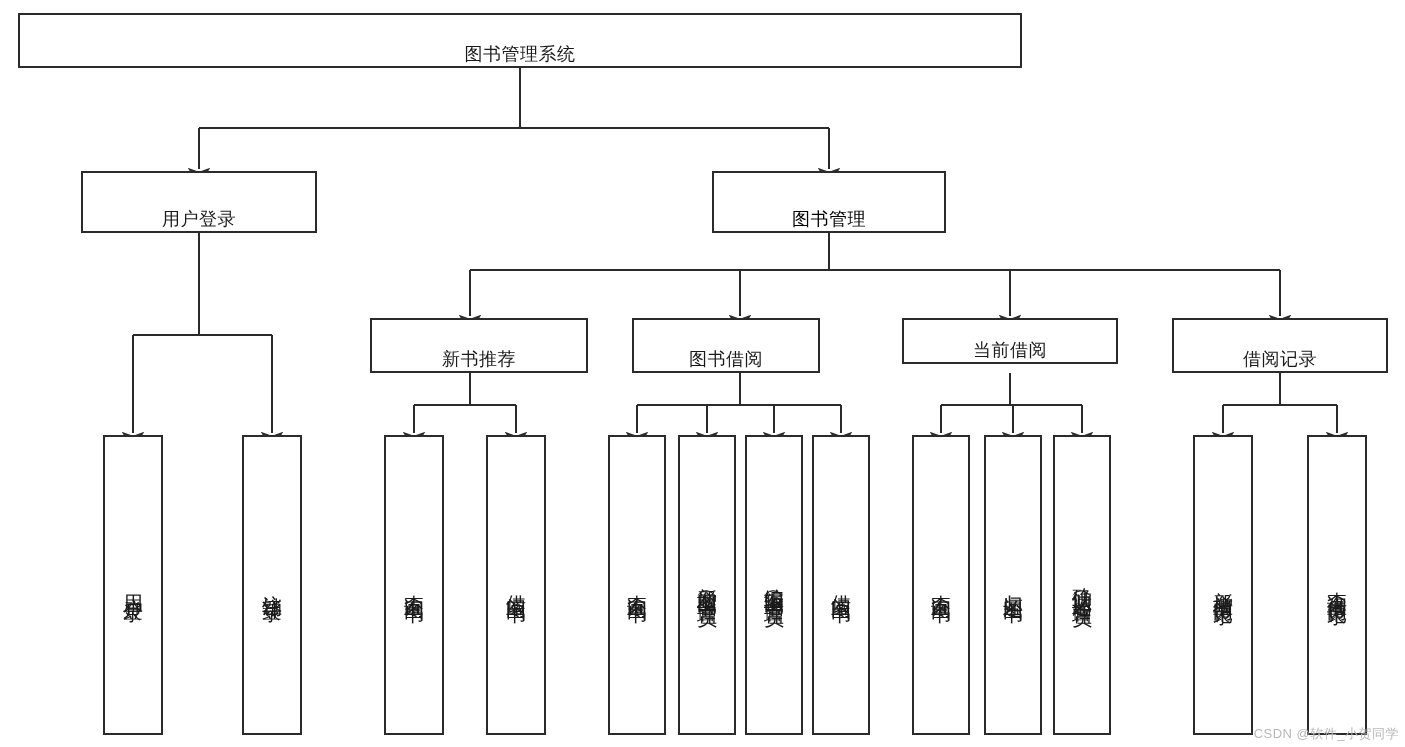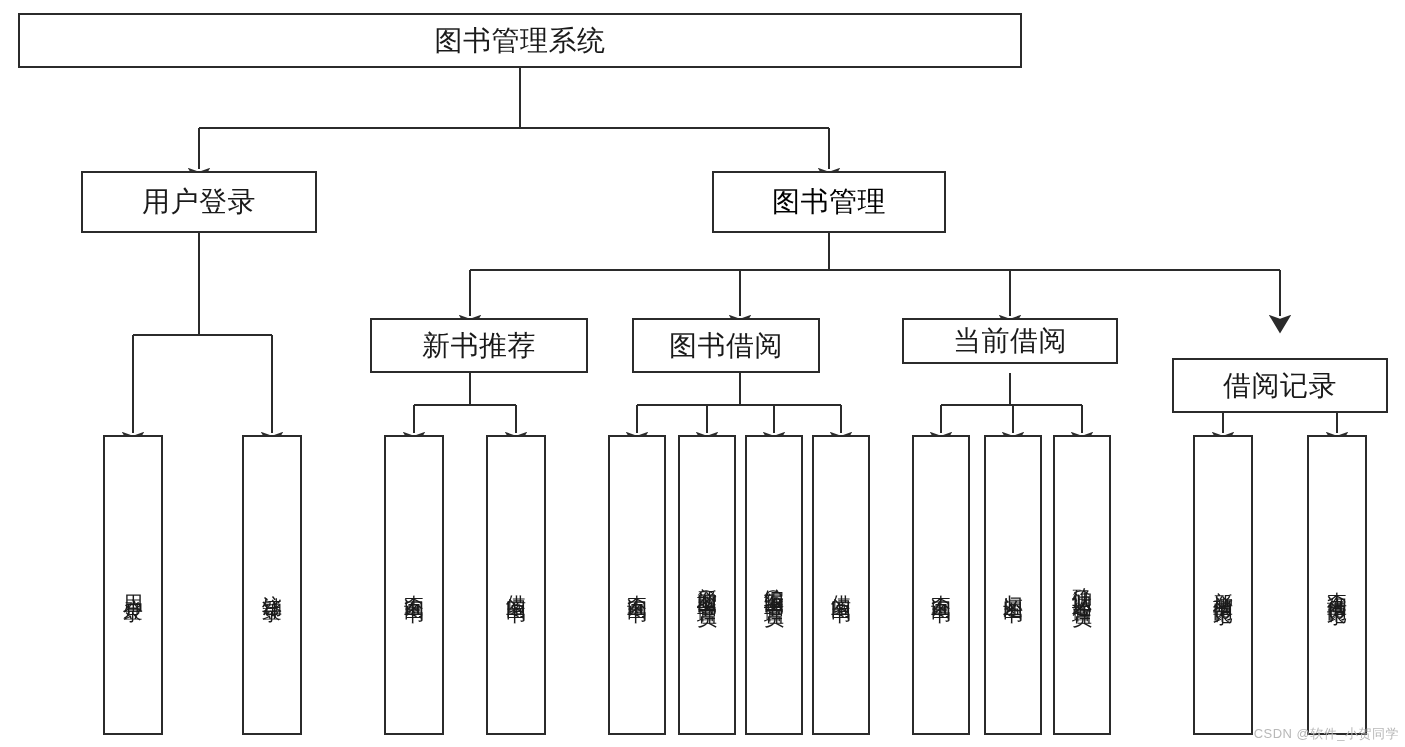--- a/index.html
+++ b/index.html
@@ -29,22 +29,23 @@
     position: absolute;
     box-sizing: border-box;
     background: #ffffff;
     border: 2px solid #2b2b2b;
     display: flex;
     align-items: center;
     justify-content: center;
     color: #1a1a1a;
   }
   .node.horiz {
-    font-size: 28px;
+    font-size: 18px;
     letter-spacing: 0.5px;
+    align-items: flex-end;
   }
   .node.vert {
     font-size: 20px;
   }
   .node.vert .vlabel {
     writing-mode: vertical-rl;
     text-orientation: upright;
     letter-spacing: 3px;
     line-height: 1.05;
     text-align: center;
@@ -119,21 +120,21 @@
       </div>
       <div class="node horiz" id="node-new-book-rec" style="left: 370px; top: 318px; width: 218px; height: 55px; border-color: rgb(43, 43, 43); color: rgb(26, 26, 26);">
         <span class="hlabel">新书推荐</span>
       </div>
       <div class="node horiz" id="node-book-borrow" style="left: 632px; top: 318px; width: 188px; height: 55px; border-color: rgb(43, 43, 43); color: rgb(26, 26, 26);">
         <span class="hlabel">图书借阅</span>
       </div>
       <div class="node horiz" id="node-cur-borrow" style="left: 902px; top: 318px; width: 216px; height: 46px; border-color: rgb(43, 43, 43); color: rgb(26, 26, 26);">
         <span class="hlabel">当前借阅</span>
       </div>
-      <div class="node horiz" id="node-borrow-log" style="left: 1172px; top: 318px; width: 216px; height: 55px; border-color: rgb(43, 43, 43); color: rgb(26, 26, 26); margin-top: 40px;">
+      <div class="node horiz" id="node-borrow-log" style="left: 1172px; top: 318px; width: 216px; height: 55px; border-color: rgb(43, 43, 43); color: rgb(26, 26, 26);">
         <span class="hlabel">借阅记录</span>
       </div>
       <div class="node vert" id="node-leaf-user-login" style="left: 103px; top: 435px; width: 60px; height: 300px; border-color: rgb(43, 43, 43); color: rgb(26, 26, 26);">
         <span class="vlabel">用户登录</span>
       </div>
       <div class="node vert" id="node-leaf-logout" style="left: 242px; top: 435px; width: 60px; height: 300px; border-color: rgb(43, 43, 43); color: rgb(26, 26, 26);">
         <span class="vlabel">注销登录</span>
       </div>
       <div class="node vert" id="node-leaf-query-book-1" style="left: 384px; top: 435px; width: 60px; height: 300px; border-color: rgb(43, 43, 43); color: rgb(26, 26, 26);">
         <span class="vlabel">查询图书</span>

